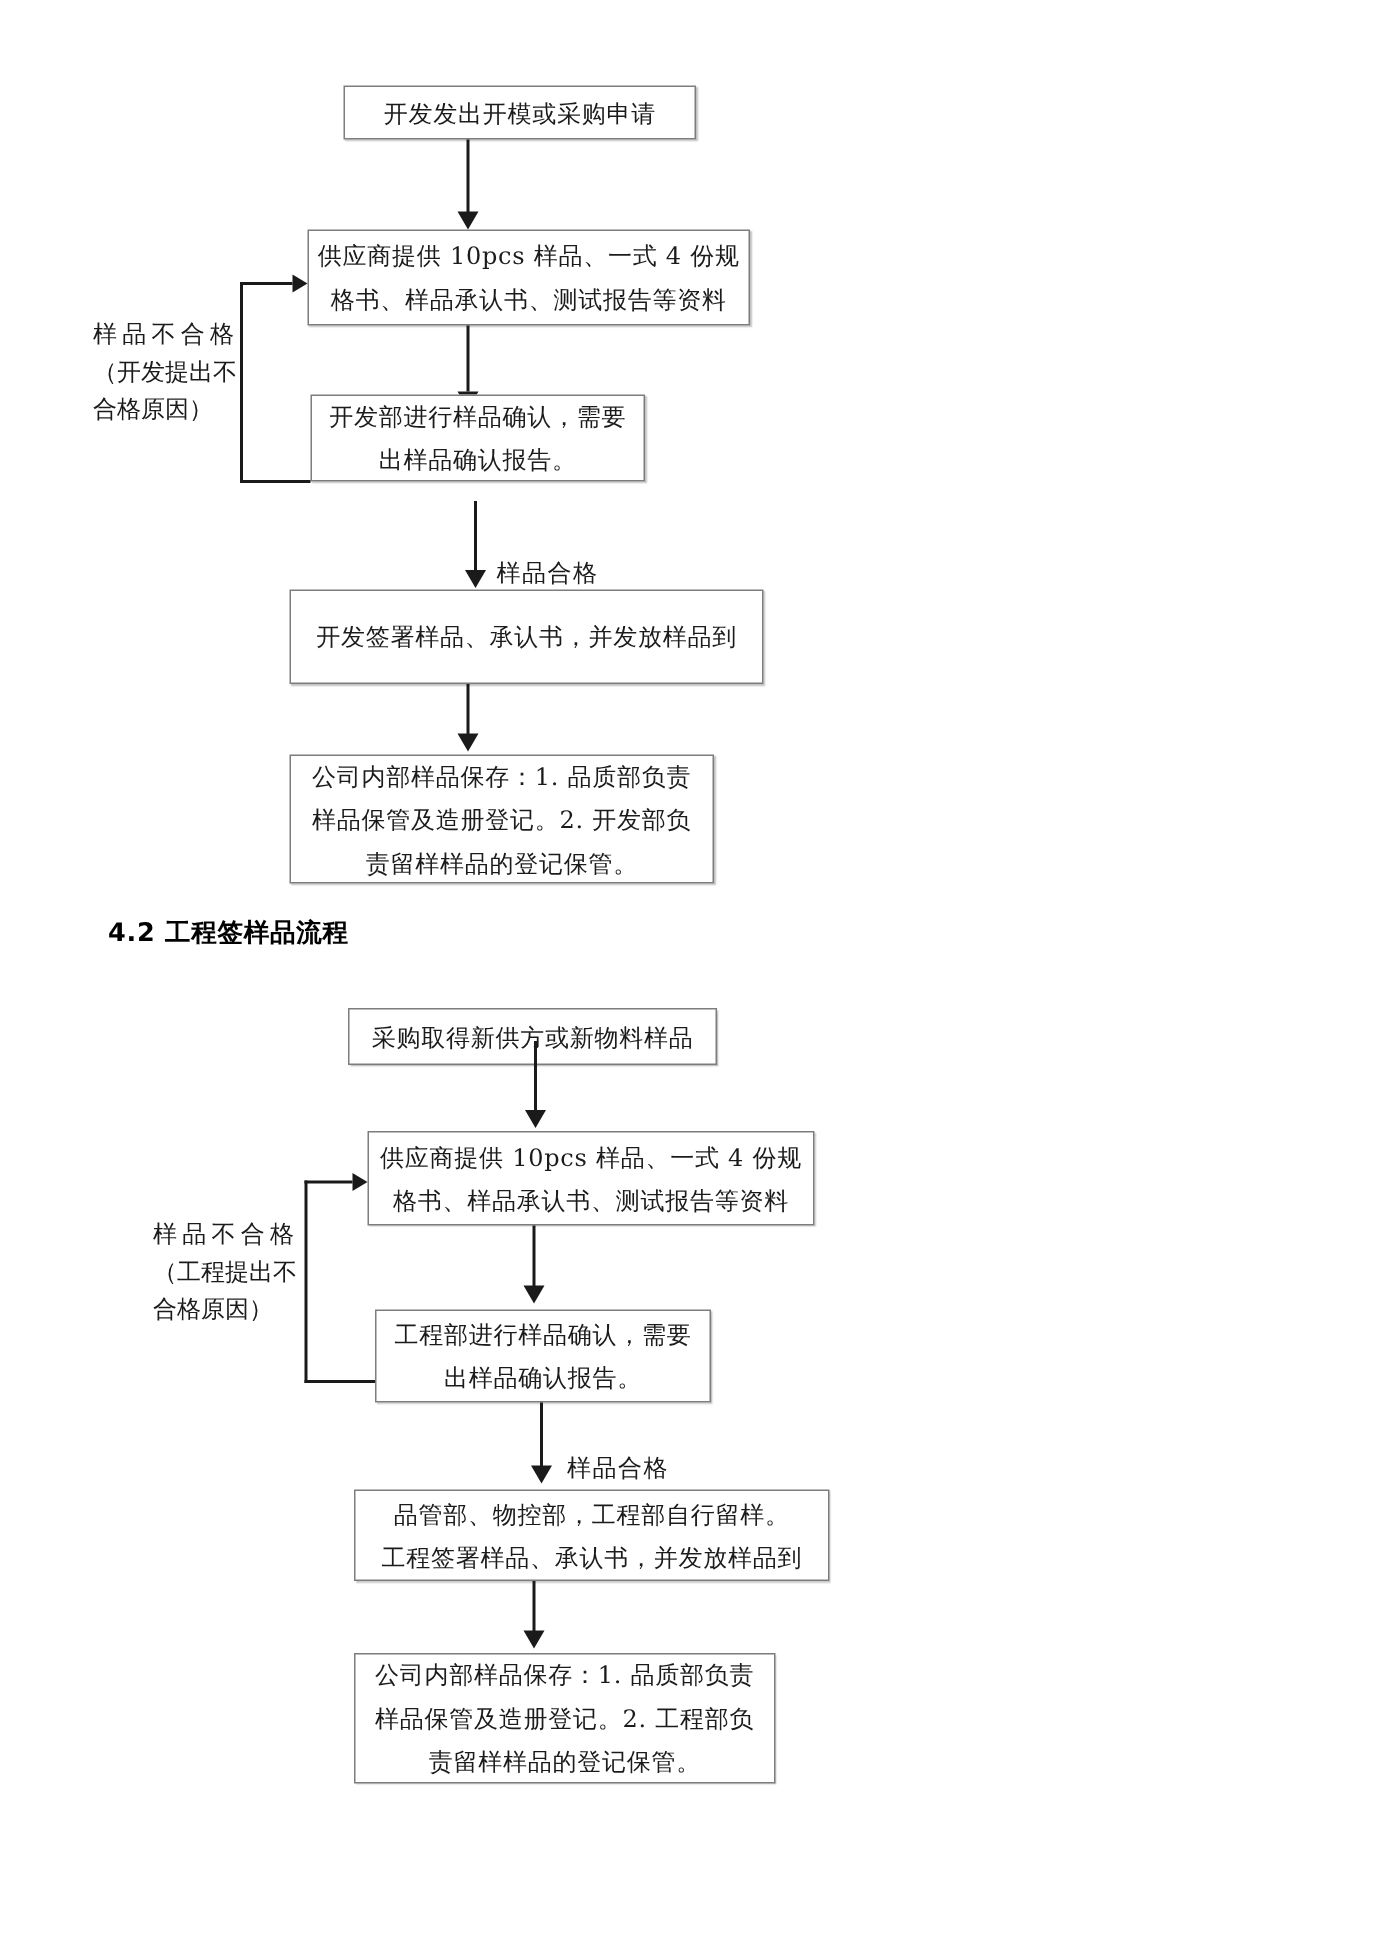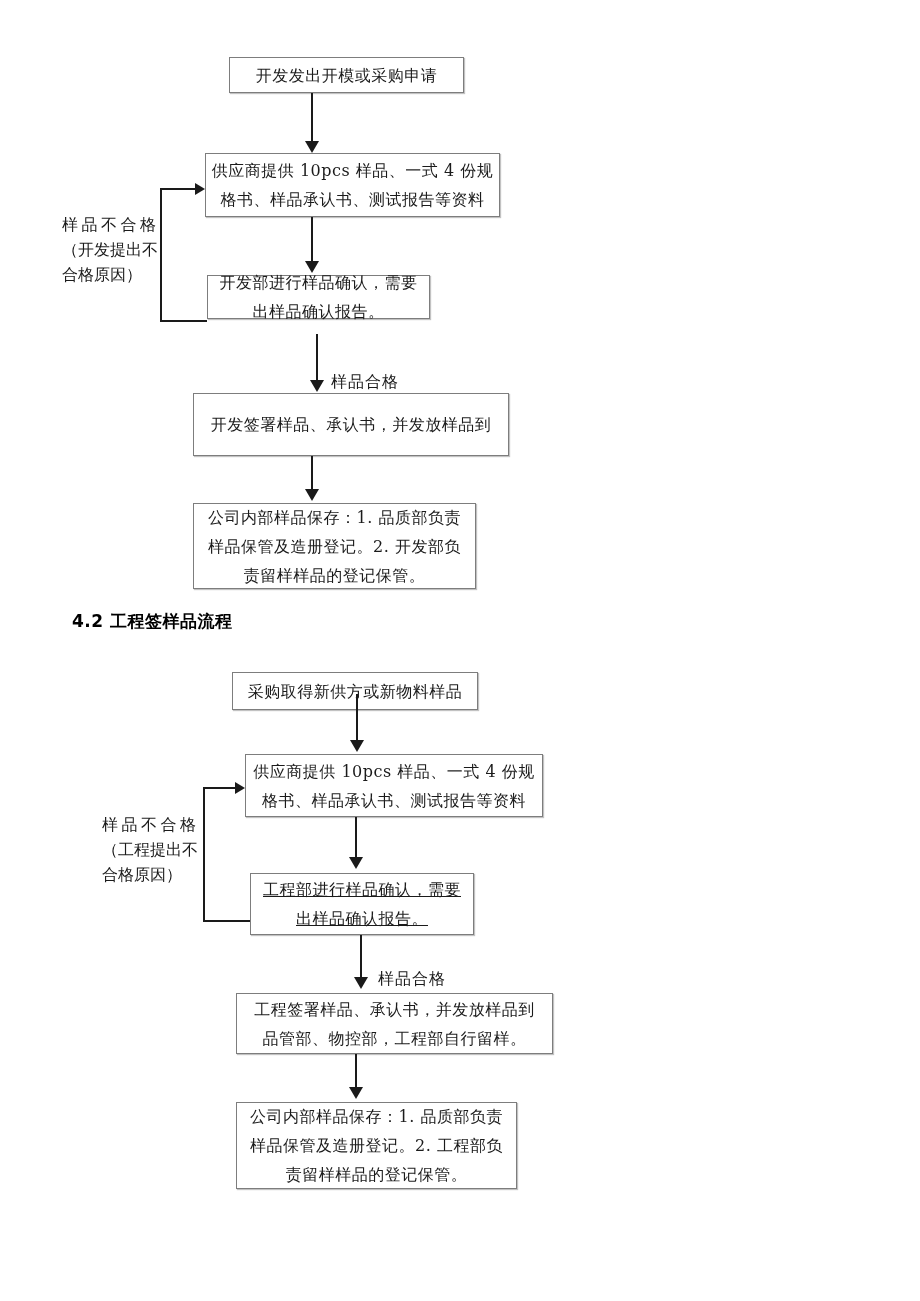--- a/index.html
+++ b/index.html
@@ -54,20 +54,21 @@
     border-top: 6px solid transparent;
     border-bottom: 6px solid transparent;
     border-left: 10px solid #1a1a1a;
   }
   .sidelabel {
     position: absolute;
     font-size: 16px;
     color: #1b1b1b;
     line-height: 25px;
     white-space: nowrap;
+    font-family: Liberation Mono, monospace;
   }
   .sidelabel .spread { letter-spacing: 3.5px; }
   .arrowlabel {
     position: absolute;
     font-size: 16px;
     color: #1b1b1b;
     white-space: nowrap;
     letter-spacing: 1px;
   }
   .heading {
@@ -94,21 +95,21 @@
   <div class="ah-down" style="left:305px; top:141px;"></div>
 
   <div class="fbox" style="left:205px; top:153px; width:295px; height:64px;">
     <div class="bline">供应商提供 10pcs 样品、一式 4 份规</div>
     <div class="bline">格书、样品承认书、测试报告等资料</div>
   </div>
 
   <div class="vline" style="left:311px; top:217px; height:44px;"></div>
   <div class="ah-down" style="left:305px; top:261px;"></div>
 
-  <div class="fbox" style="left:207px; top:275px; width:223px; height:44px;">
+  <div class="fbox" style="left:207px; top:263px; width:223px; height:58px;">
     <div class="bline">开发部进行样品确认，需要</div>
     <div class="bline">出样品确认报告。</div>
   </div>
 
   <div class="hline" style="left:160px; top:320px; width:47px;"></div>
   <div class="vline" style="left:160px; top:188px; height:134px;"></div>
   <div class="hline" style="left:160px; top:188px; width:35px;"></div>
   <div class="ah-right" style="left:195px; top:183px;"></div>
 
   <div class="sidelabel" style="left:62px; top:212px;">
@@ -144,43 +145,43 @@
   <div class="ah-down" style="left:350px; top:740px;"></div>
 
   <div class="fbox" style="left:245px; top:754px; width:298px; height:63px;">
     <div class="bline">供应商提供 10pcs 样品、一式 4 份规</div>
     <div class="bline">格书、样品承认书、测试报告等资料</div>
   </div>
 
   <div class="vline" style="left:355px; top:817px; height:41px;"></div>
   <div class="ah-down" style="left:349px; top:857px;"></div>
 
-  <div class="fbox" style="left:250px; top:873px; width:224px; height:62px;text-decoration:underline;">
+  <div class="fbox" style="left:250px; top:873px; width:224px; height:62px;">
     <div class="bline">工程部进行样品确认，需要</div>
     <div class="bline">出样品确认报告。</div>
   </div>
 
   <div class="hline" style="left:203px; top:920px; width:47px;"></div>
   <div class="vline" style="left:203px; top:787px; height:135px;"></div>
   <div class="hline" style="left:203px; top:787px; width:32px;"></div>
   <div class="ah-right" style="left:235px; top:782px;"></div>
 
   <div class="sidelabel" style="left:102px; top:812px;">
     <div class="spread">样品不合格</div>
     <div>（工程提出不</div>
     <div>合格原因）</div>
   </div>
 
   <div class="vline" style="left:360px; top:935px; height:43px;"></div>
   <div class="ah-down" style="left:354px; top:977px;"></div>
   <div class="arrowlabel" style="left:378px; top:969px;">样品合格</div>
 
   <div class="fbox" style="left:236px; top:993px; width:317px; height:61px;">
+    <div class="bline">品管部、物控部，工程部自行留样。</div>
     <div class="bline">工程签署样品、承认书，并发放样品到</div>
-    <div class="bline">品管部、物控部，工程部自行留样。</div>
   </div>
 
   <div class="vline" style="left:355px; top:1054px; height:34px;"></div>
   <div class="ah-down" style="left:349px; top:1087px;"></div>
 
   <div class="fbox" style="left:236px; top:1102px; width:281px; height:87px;">
     <div class="bline">公司内部样品保存：1. 品质部负责</div>
     <div class="bline">样品保管及造册登记。2. 工程部负</div>
     <div class="bline">责留样样品的登记保管。</div>
   </div>

